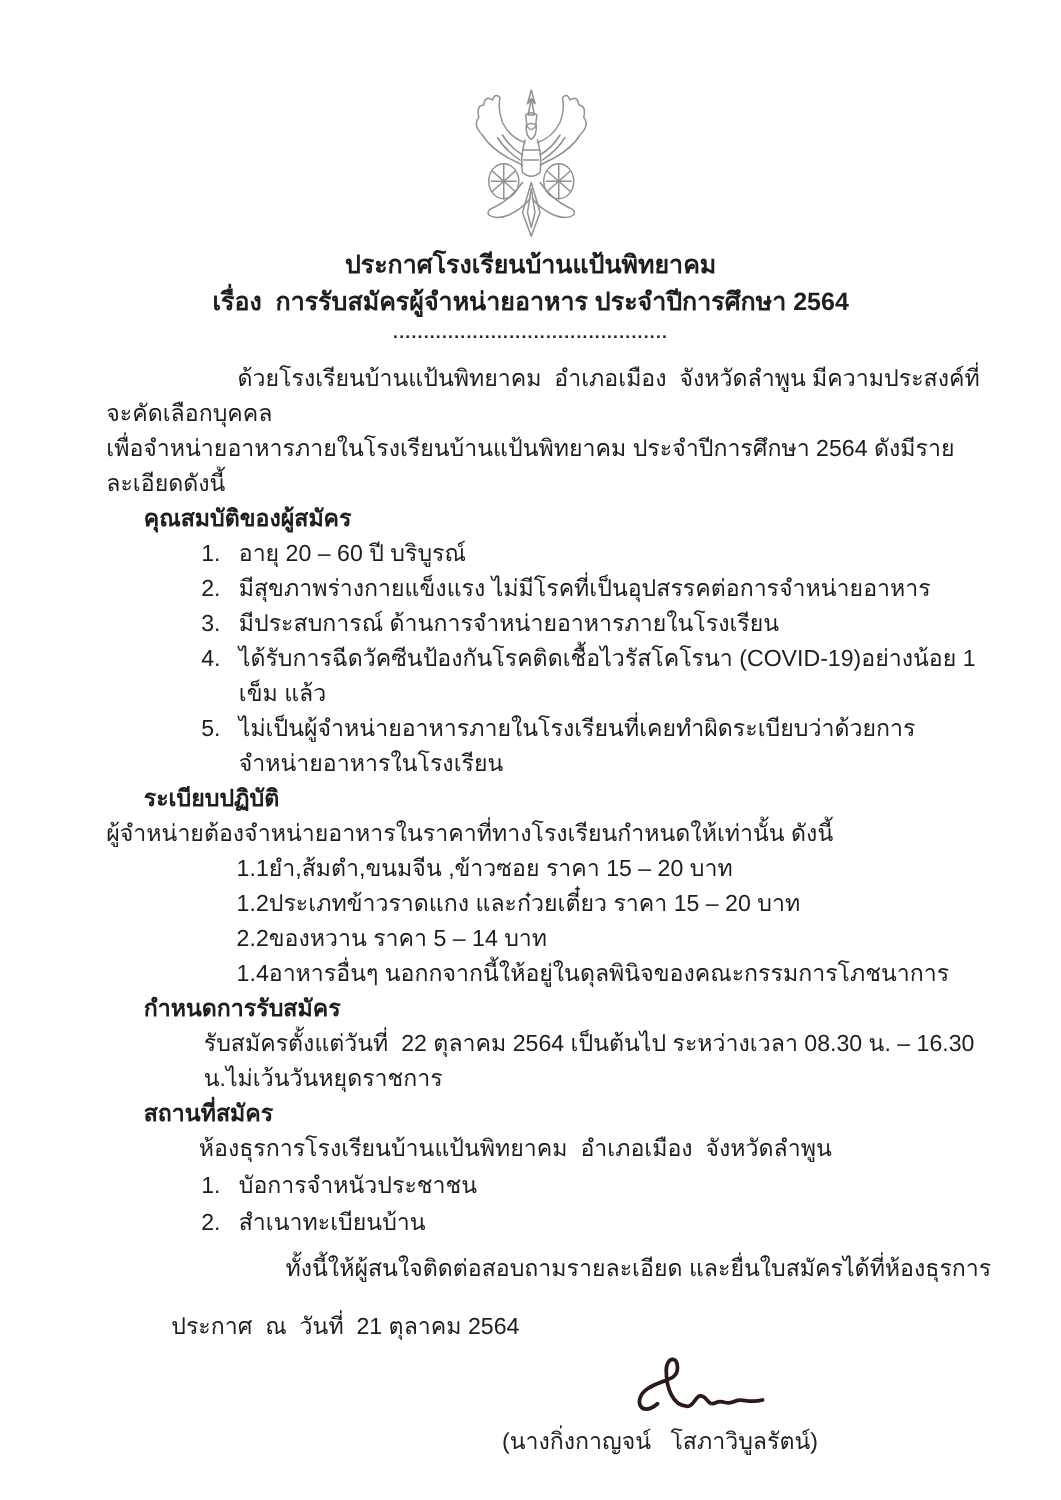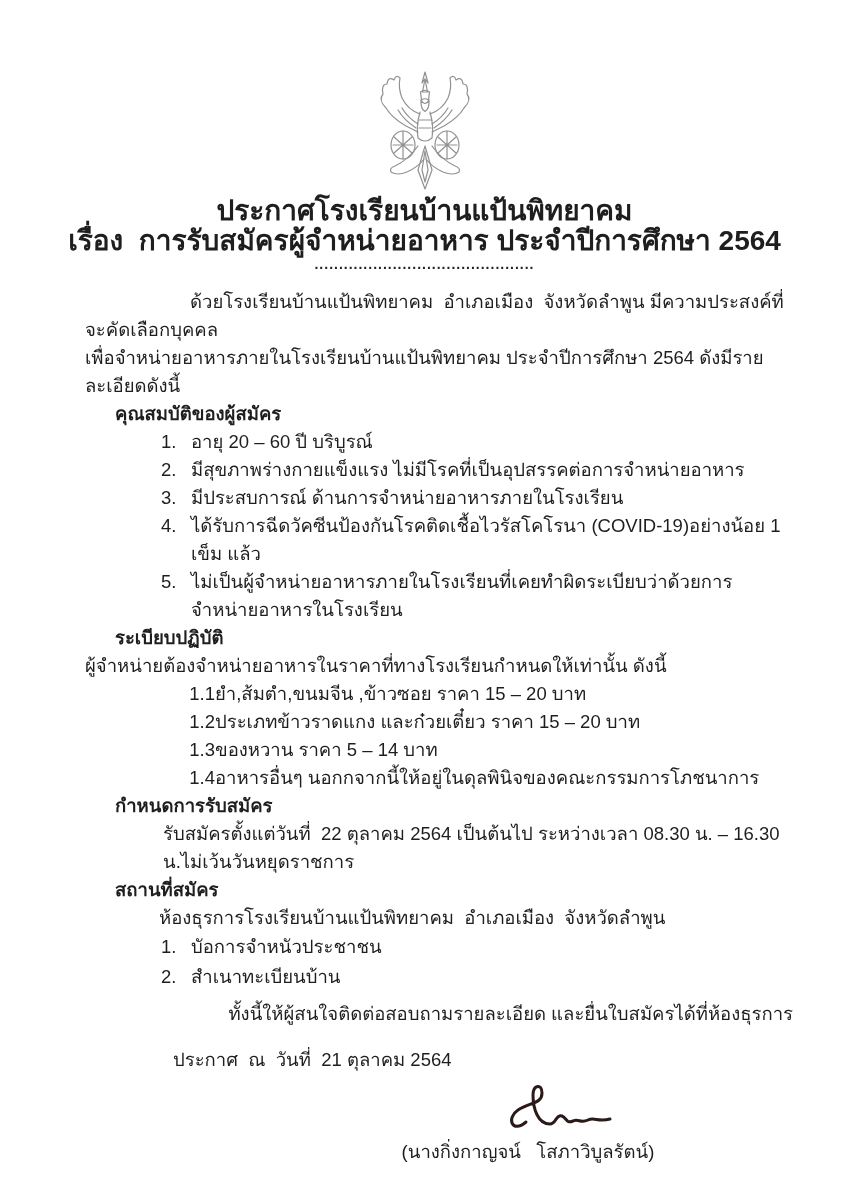--- a/index.html
+++ b/index.html
@@ -8,36 +8,36 @@
     width:849px;height:1200px;
     margin:0 auto;
     background:#ffffff;
     color:#1e1e1e;
     font-family:"Liberation Sans",sans-serif;
     overflow:hidden;
   }
   .page [data-bind]{white-space:pre-wrap;}
   .emblem-wrap{padding-top:70px;text-align:center;}
   .emblem{display:inline-block;}
-  .title-block{text-align:center;font-weight:700;font-size:28px;line-height:30px;margin-top:0;}
+  .title-block{text-align:center;font-weight:700;font-size:20px;line-height:30px;margin-top:0;}
   .dots-line{text-align:center;font-weight:700;font-size:14px;line-height:16px;letter-spacing:1px;color:#222;}
   .content{padding:0 56px 0 85px;font-size:18.5px;line-height:28px;}
   .intro{margin-top:16px;text-indent:105px;}
   .intro .l2{display:block;text-indent:0;}
   .sec-heading{font-weight:700;margin-left:30px;}
   .li{display:flex;margin-left:76px;}
   .li .num{flex:none;width:30px;}
   .li.sub{margin-left:90px;text-align:right;}
   .li.sub .num{width:40px;}
   .reg-intro{}
   .schedule-text{margin-left:78px;}
   .location-text{margin-left:74px;}
   .docs .li{line-height:30px;}
   .closing-note{margin-left:50px;margin-top:8px;text-align:right;}
-  .date-line{margin-left:88px;margin-top:18px;}
+  .date-line{margin-left:52px;margin-top:18px;}
   .sig-block{margin-left:243px;margin-top:6px;width:400px;text-align:center;line-height:27px;}
   .sig-ink{display:block;margin:0 auto;margin-left:170px;}
 </style>
 </head>
 <body>
 
 <div class="page">
 
   <div class="emblem-wrap">
     <svg class="emblem" width="118" height="122" viewBox="0 0 118 122">
@@ -117,21 +117,21 @@
     <div>
       <div class="li sub">
         <span class="num" data-bind="regulations.items.0.num">1.1</span>
         <span data-bind="regulations.items.0.text">ยำ,ส้มตำ,ขนมจีน ,ข้าวซอย ราคา 15 – 20 บาท</span>
       </div>
       <div class="li sub">
         <span class="num" data-bind="regulations.items.1.num">1.2</span>
         <span data-bind="regulations.items.1.text">ประเภทข้าวราดแกง และก๋วยเตี๋ยว ราคา 15 – 20 บาท</span>
       </div>
       <div class="li sub">
-        <span class="num" data-bind="regulations.items.2.num">1.3</span>
+        <span class="num" data-bind="regulations.items.2.num">2.2</span>
         <span data-bind="regulations.items.2.text">ของหวาน ราคา 5 – 14 บาท</span>
       </div>
       <div class="li sub">
         <span class="num" data-bind="regulations.items.3.num">1.4</span>
         <span data-bind="regulations.items.3.text">อาหารอื่นๆ นอกกจากนี้ให้อยู่ในดุลพินิจของคณะกรรมการโภชนาการ</span>
       </div>
     </div>
 
     <div class="sec-heading" data-bind="schedule.heading">กำหนดการรับสมัคร</div>
     <div class="schedule-text" data-bind="schedule.text">รับสมัครตั้งแต่วันที่  22 ตุลาคม 2564 เป็นต้นไป ระหว่างเวลา 08.30 น. – 16.30 น.ไม่เว้นวันหยุดราชการ</div>

